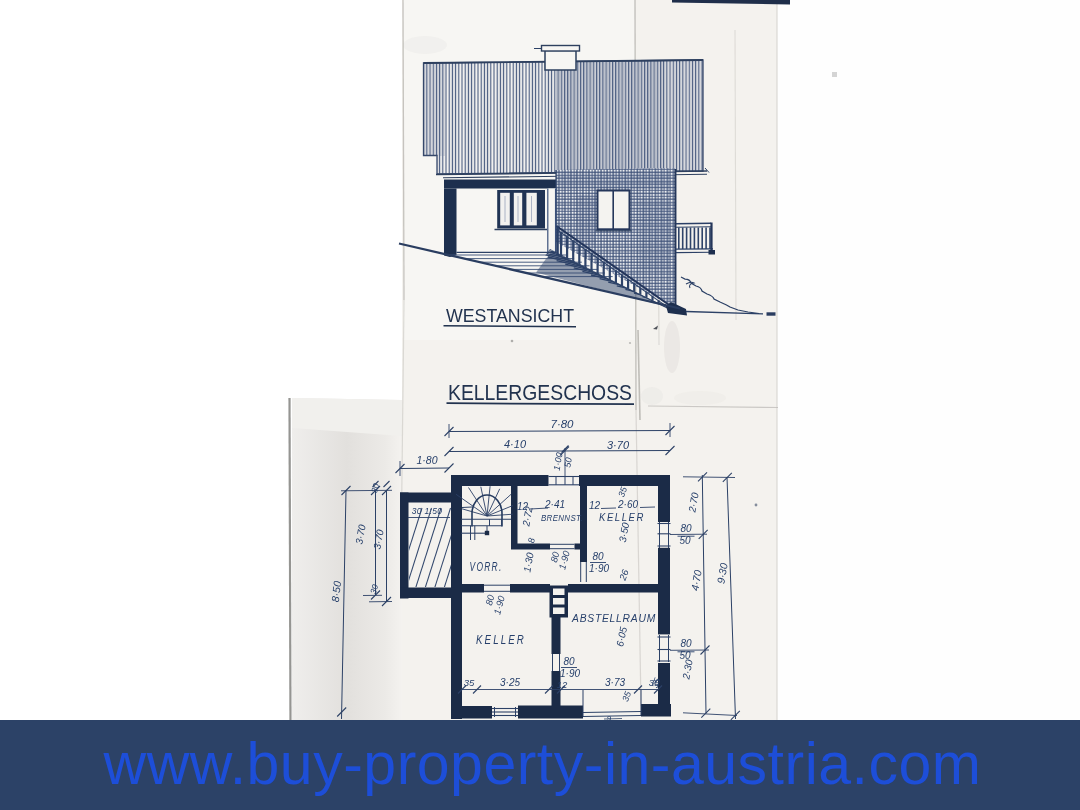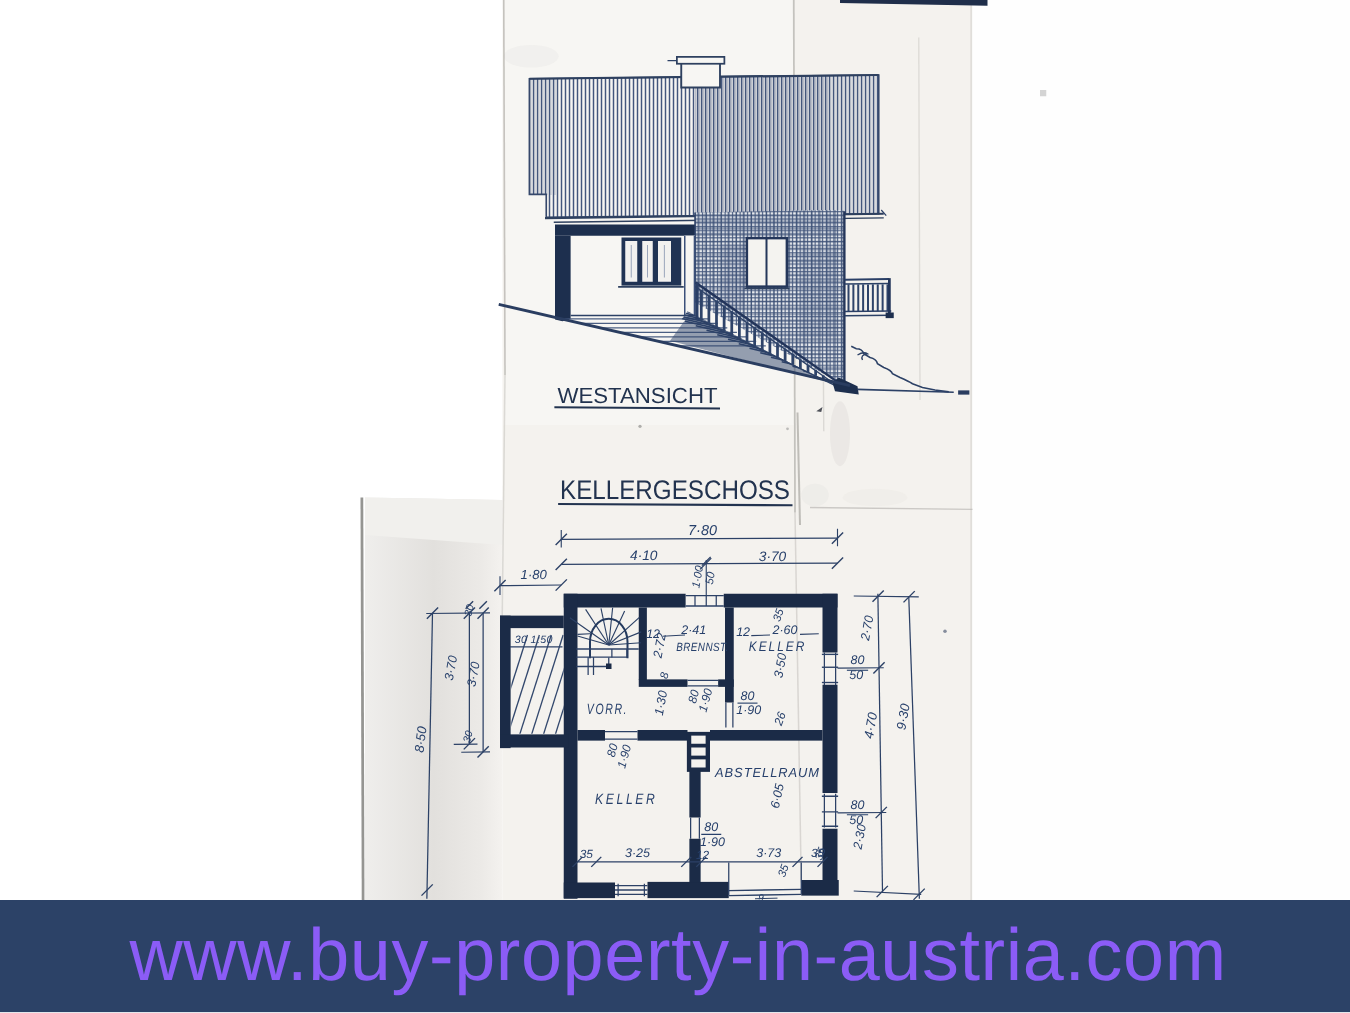--- a/index.html
+++ b/index.html
@@ -398,13 +398,13 @@
         <text x="685" y="543.5" font-family="Liberation Sans, sans-serif" font-size="10" font-style="italic" font-weight="normal" fill="#27406b" text-anchor="middle">50</text>
         <line x1="670" y1="650.3" x2="709" y2="650" stroke="#2c4166" stroke-width="0.9" stroke-opacity="1.0" stroke-linecap="butt"></line>
         <text x="686" y="647" font-family="Liberation Sans, sans-serif" font-size="10" font-style="italic" font-weight="normal" fill="#27406b" text-anchor="middle">80</text>
         <line x1="677.5" y1="651.8" x2="694.5" y2="651.8" stroke="#27406b" stroke-width="0.9" stroke-opacity="1.0" stroke-linecap="butt"></line>
         <text x="685" y="659" font-family="Liberation Sans, sans-serif" font-size="10" font-style="italic" font-weight="normal" fill="#27406b" text-anchor="middle">50</text>
       </g>
 </svg>
 
 <div style="position:absolute;left:0;top:720px;width:1080px;height:90px;background:#2c4267;"></div>
 
-<div style="position:absolute;left:0;top:720px;width:1080px;height:90px;color:#8b5cf6;font-size:59px;line-height:88px;text-align:center;text-indent:5px;font-family:'Liberation Sans',sans-serif;letter-spacing:0.5px;">www.buy-property-in-austria.com</div>
+<div style="position:absolute;left:0;top:720px;width:1080px;height:90px;color:#1d4ed8;font-size:59px;line-height:88px;text-align:center;text-indent:5px;font-family:'Liberation Sans',sans-serif;letter-spacing:0.5px;">www.buy-property-in-austria.com</div>
 </div>
 </body></html>

